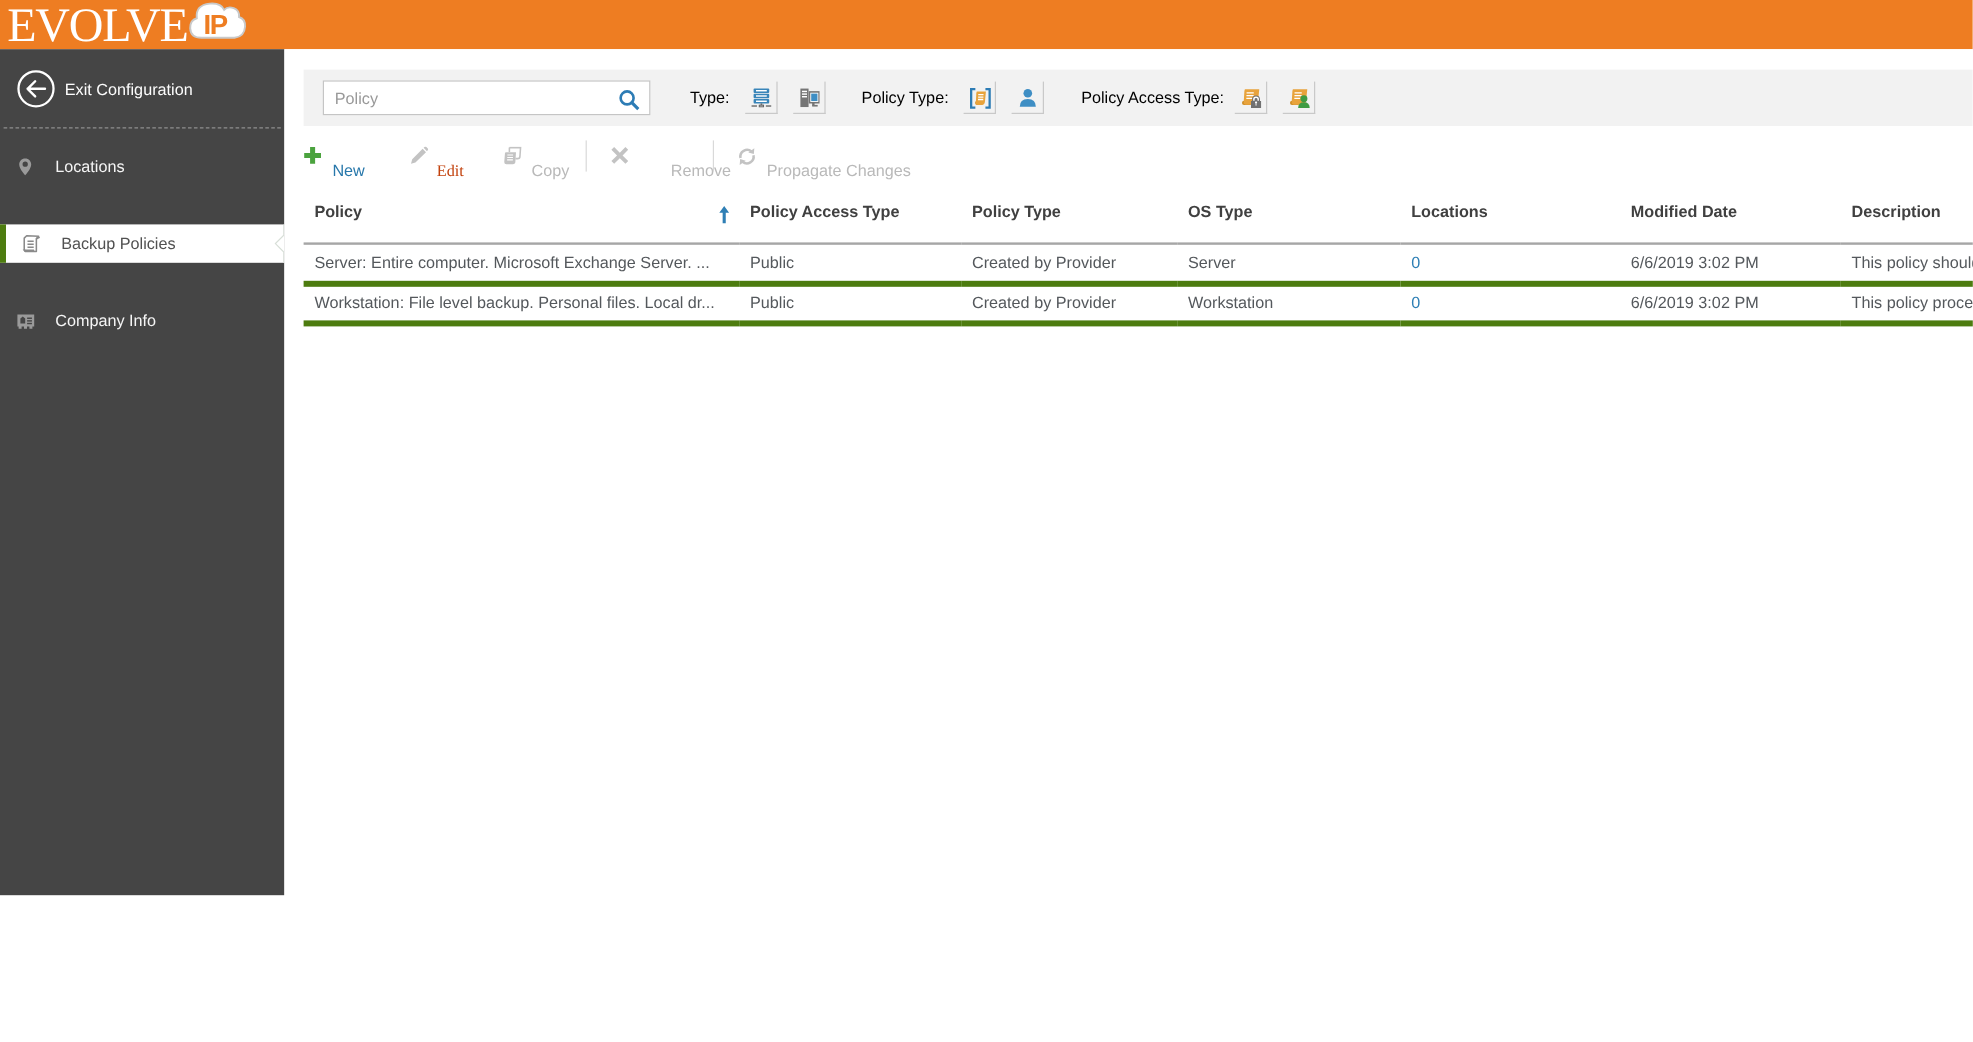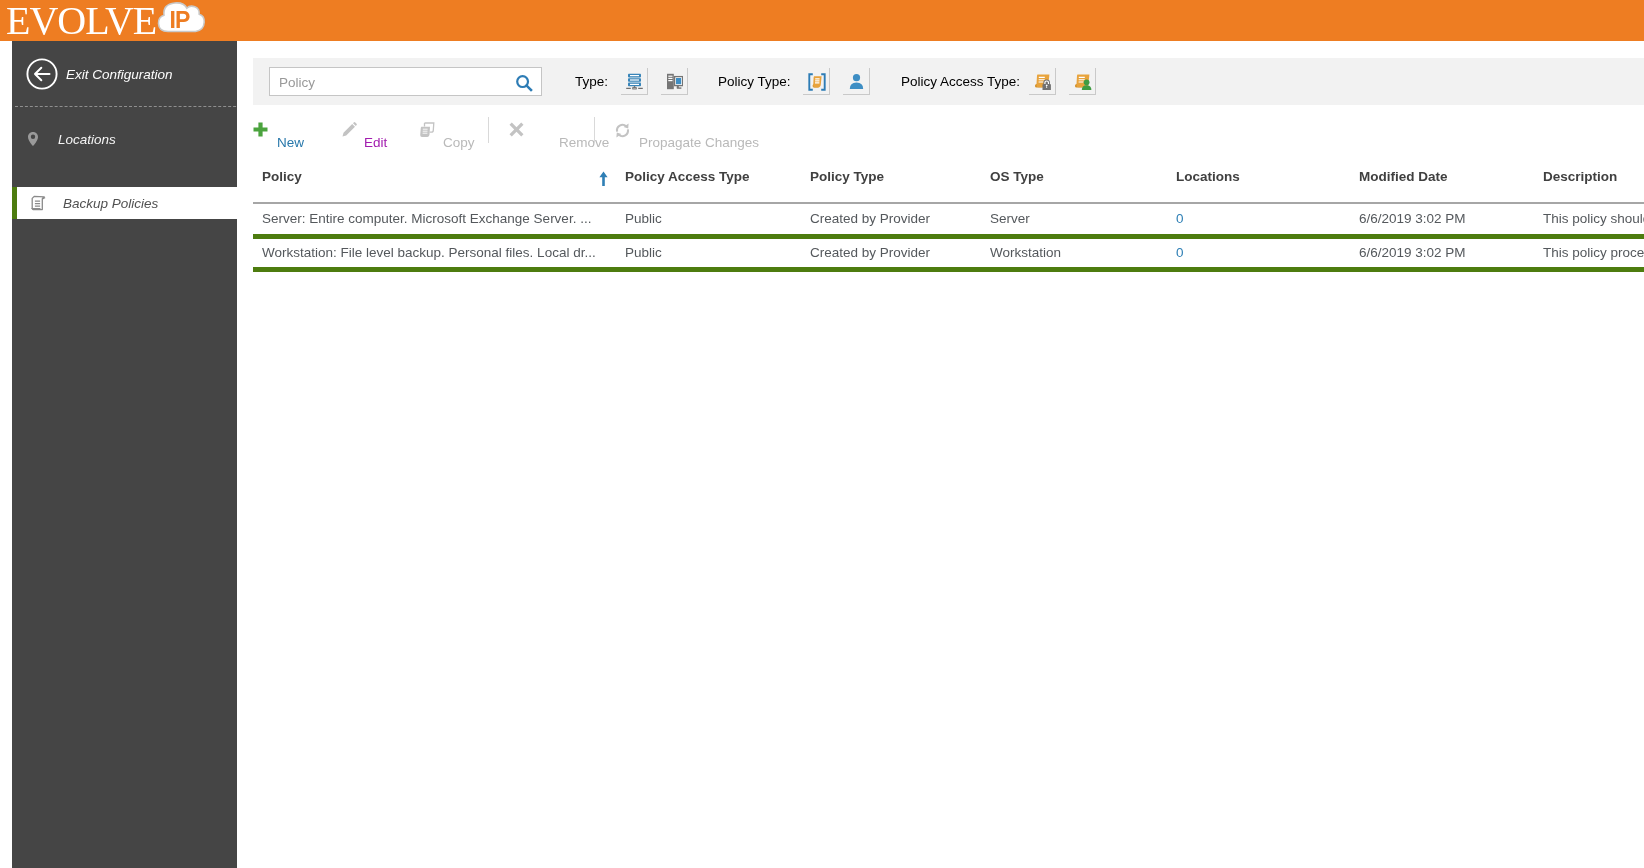--- a/index.html
+++ b/index.html
@@ -5,21 +5,21 @@
 * { margin:0; padding:0; box-sizing:border-box; }
 html,body { width:1644px; height:868px; background:#fff; font-family:"Liberation Sans", sans-serif; overflow:hidden; }
 #page { position:relative; width:1644px; height:868px; overflow:hidden;padding-left:35px; }
 
 
 #topbar { position:absolute; left:0; top:0; width:1644px; height:41px; background:#ee7d22; }
 #logo-evolve { position:absolute; left:6px; top:1px; font-family:"Liberation Serif", serif; font-size:40px; line-height:40px; color:#fff; letter-spacing:-1px; }
 #logo-cloud { position:absolute; left:156px; top:0px; }
 
 
-#sidebar { position:absolute; left:12px; top:41px; width:237px; height:827px; background:#454545;font-style:italic; }
+#sidebar { position:absolute; left:0; top:41px; width:237px; height:705px; background:#454545; }
 #exit { position:absolute; left:0; top:0; width:237px; height:65px; }
 #exit svg { position:absolute; left:14px; top:17px; }
 #exit .lbl { position:absolute; left:54px; top:26px; font-size:13.5px; color:#fdfdfd; }
 #dash { position:absolute; left:3px; top:65px; width:231px; border-top:1px dashed #8f8f8f; }
 .mitem { position:absolute; left:0; width:237px; height:32px; }
 .mitem .mic { position:absolute; left:13px; top:50%; margin-top:-8px; }
 .mitem .mlbl { position:absolute; left:46px; top:50%; transform:translateY(-50%); font-size:13.5px; color:#f5f5f5; white-space:nowrap; }
 .mitem.sel { background:#fff; border-left:5px solid #4d7c0f; }
 .mitem.sel .mlbl { color:#515151; }
 
@@ -85,20 +85,30 @@
       <svg class="mic" width="17" height="17" viewBox="0 0 17 17">
         <path d="M2.2 3.4 L4.2 1.4 L14.2 1.8 L12.3 3.8 L12.3 14.6 L3 14.6 L2.2 12.8 Z" fill="#ffffff" stroke="#8a8a8a" stroke-width="1.3" stroke-linejoin="round"></path>
         <path d="M14.2 1.8 L15.5 3.1 L12.3 4.7 L12.3 3.8 Z" fill="#8a8a8a"></path>
         <path d="M4.9 6.1 H10.1 M4.9 8.6 H10.1 M4.9 11.1 H10.1" stroke="#8a8a8a" stroke-width="1.25"></path>
         <path d="M0.9 12.9 H10.3 L10.9 14.8 H2.4 Z" fill="#8a8a8a"></path>
       </svg>
       <div class="mlbl">Backup Policies</div>
       <svg style="position:absolute; right:0; top:0;" width="9" height="32" viewBox="0 0 9 32">
         <path d="M8.5 0 V9 L1.5 16 L8.5 23 V32" fill="none" stroke="#d7ded7" stroke-width="1"></path>
       </svg>
+    </div>
+    <div class="mitem" style="top:210px;">
+      <svg class="mic" width="17" height="17" viewBox="0 0 17 17">
+        <path d="M1.5 3 H15.5 V13 H14 V15 H11.5 V13 H9.5 V15 H7 V13 H5 V15 H2.5 V13 H1.5 Z" fill="#9a9a9a"></path>
+        <path d="M4 10.5 V6.5 L6 4.8 L8 6.5 V10.5 Z" fill="#454545"></path>
+        <rect x="9.6" y="5.6" width="4" height="1.2" fill="#454545"></rect>
+        <rect x="9.6" y="7.8" width="4" height="1.2" fill="#454545"></rect>
+        <rect x="9.6" y="10" width="4" height="1.2" fill="#454545"></rect>
+      </svg>
+      <div class="mlbl">Company Info</div>
     </div>
   </div>
 
   <div id="main">
     <div id="fstrip">
       <div id="searchbox">
         <div class="ph">Policy</div>
         <svg width="20" height="20" viewBox="0 0 20 20">
           <circle cx="8.6" cy="8.6" r="5.4" fill="none" stroke="#2d7cb5" stroke-width="2.2"></circle>
           <path d="M12.6 12.6 L17 17" stroke="#2d7cb5" stroke-width="2.6" stroke-linecap="square"></path>
@@ -173,21 +183,21 @@
       <div class="abtn" style="left:0px;">
         <svg width="15" height="15" viewBox="0 0 15 15">
             <path d="M5.4 0.5 H9.6 V5.4 H14.5 V9.6 H9.6 V14.5 H5.4 V9.6 H0.5 V5.4 H5.4 Z" fill="#4ba33e"></path>
           </svg>
         <span class="txt" style="left:24px; color:#2878ab;">New</span>
       </div>
       <div class="abtn" style="left:88px;">
         <svg width="16" height="16" viewBox="0 0 16 16">
             <path d="M1.5 14.5 L2.5 10.8 L11.2 2 L14 4.8 L5.2 13.5 Z M12 1.2 L13 0.3 Q13.6 -0.2 14.3 0.5 L15.5 1.7 Q16.2 2.4 15.6 3 L14.8 4 Z" fill="#c3c3c3"></path>
           </svg>
-        <span class="txt" style="left:23px; color:#a21caf;">Edit</span>
+        <span class="txt" style="left:23px; color:#c2410c;font-family:Liberation Serif, serif;">Edit</span>
       </div>
       <div class="abtn" style="left:166px;">
         <svg width="16" height="16" viewBox="0 0 16 16">
           <path d="M5.5 1 H14.8 L14.3 8.2 Q14.3 10.2 12.3 10.2 H10.5 M5.5 1 V4.6" fill="none" stroke="#c3c3c3" stroke-width="1.3"></path>
           <path d="M2.3 4.8 H11 L10.5 12.6 Q10.5 14.9 8.3 14.9 H3 Q1.2 14.9 1.2 13 L1.8 5.8 Z" fill="#c3c3c3"></path>
           <path d="M3.8 7.2 H8.6 M3.7 9.2 H8.5 M3.6 11.2 H8.4" stroke="#ffffff" stroke-width="0.9"></path>
         </svg>
         <span class="txt" style="left:24px; color:#b9b9b9;">Copy</span>
       </div>
       <div class="asep" style="left:235px;"></div>

